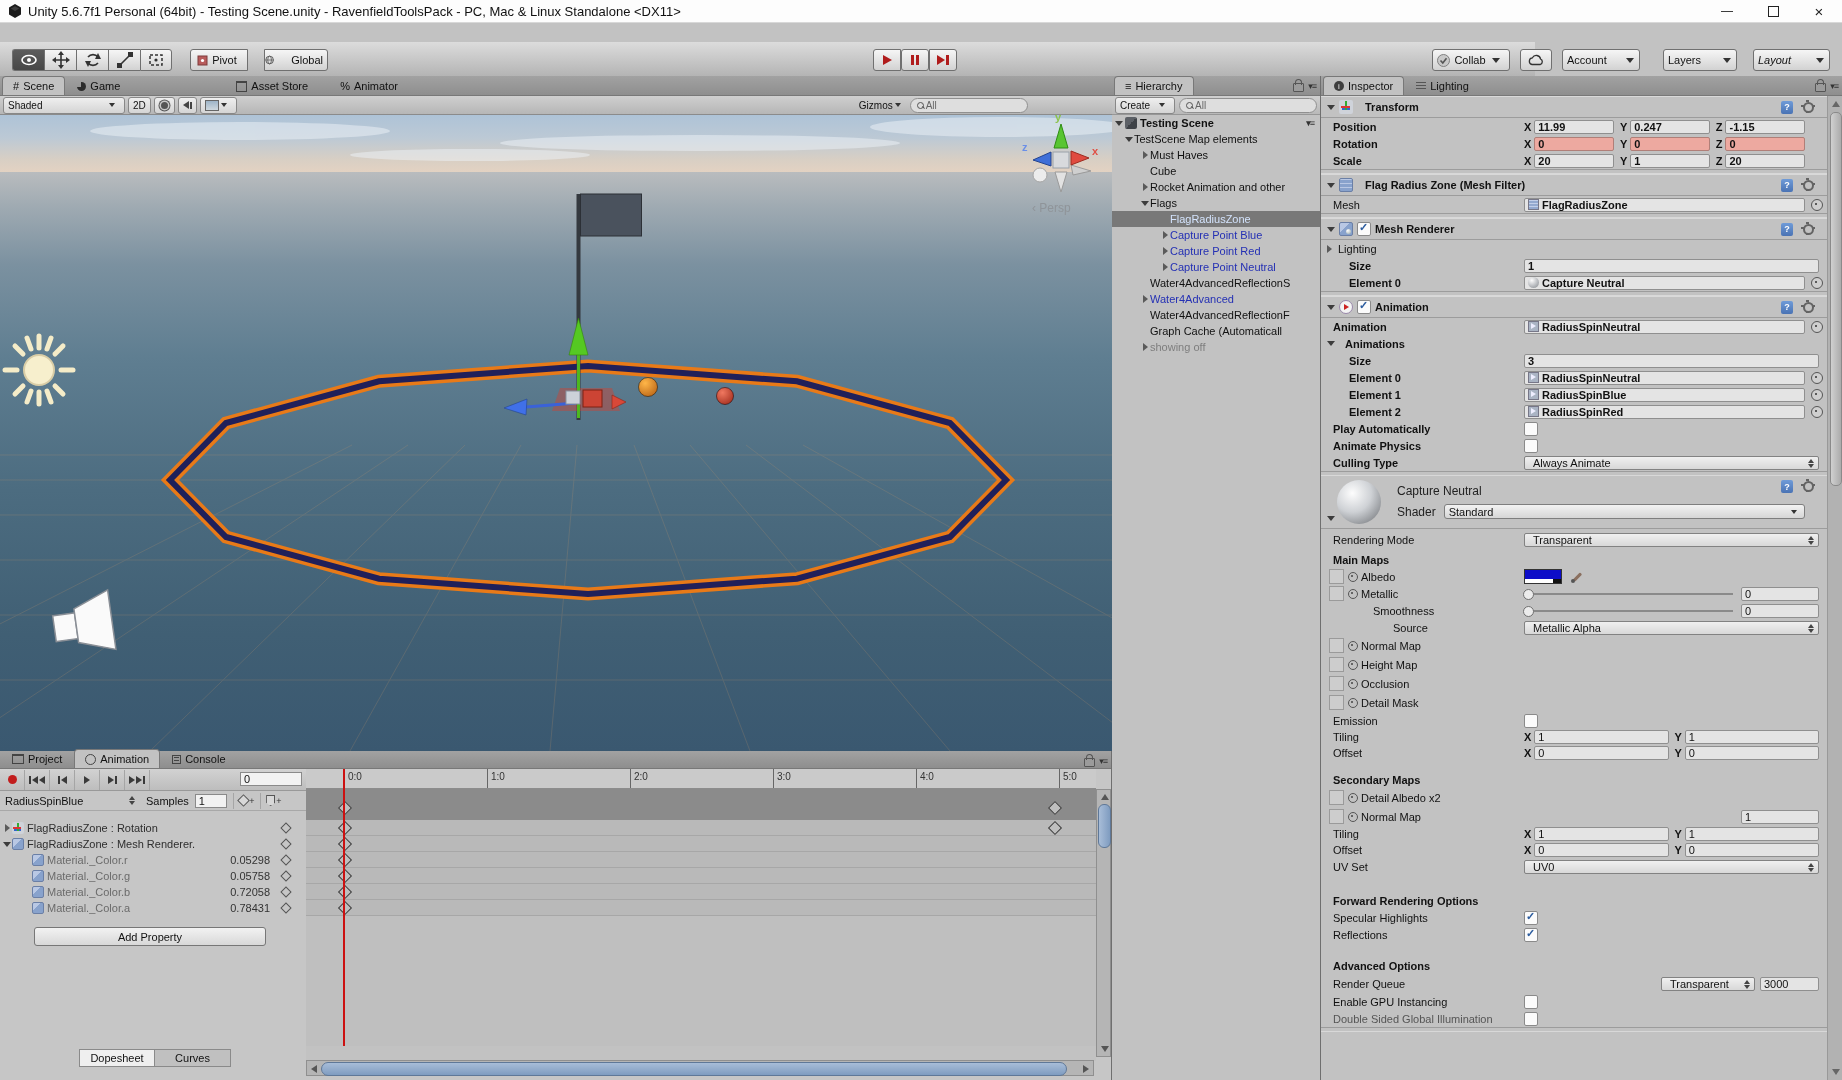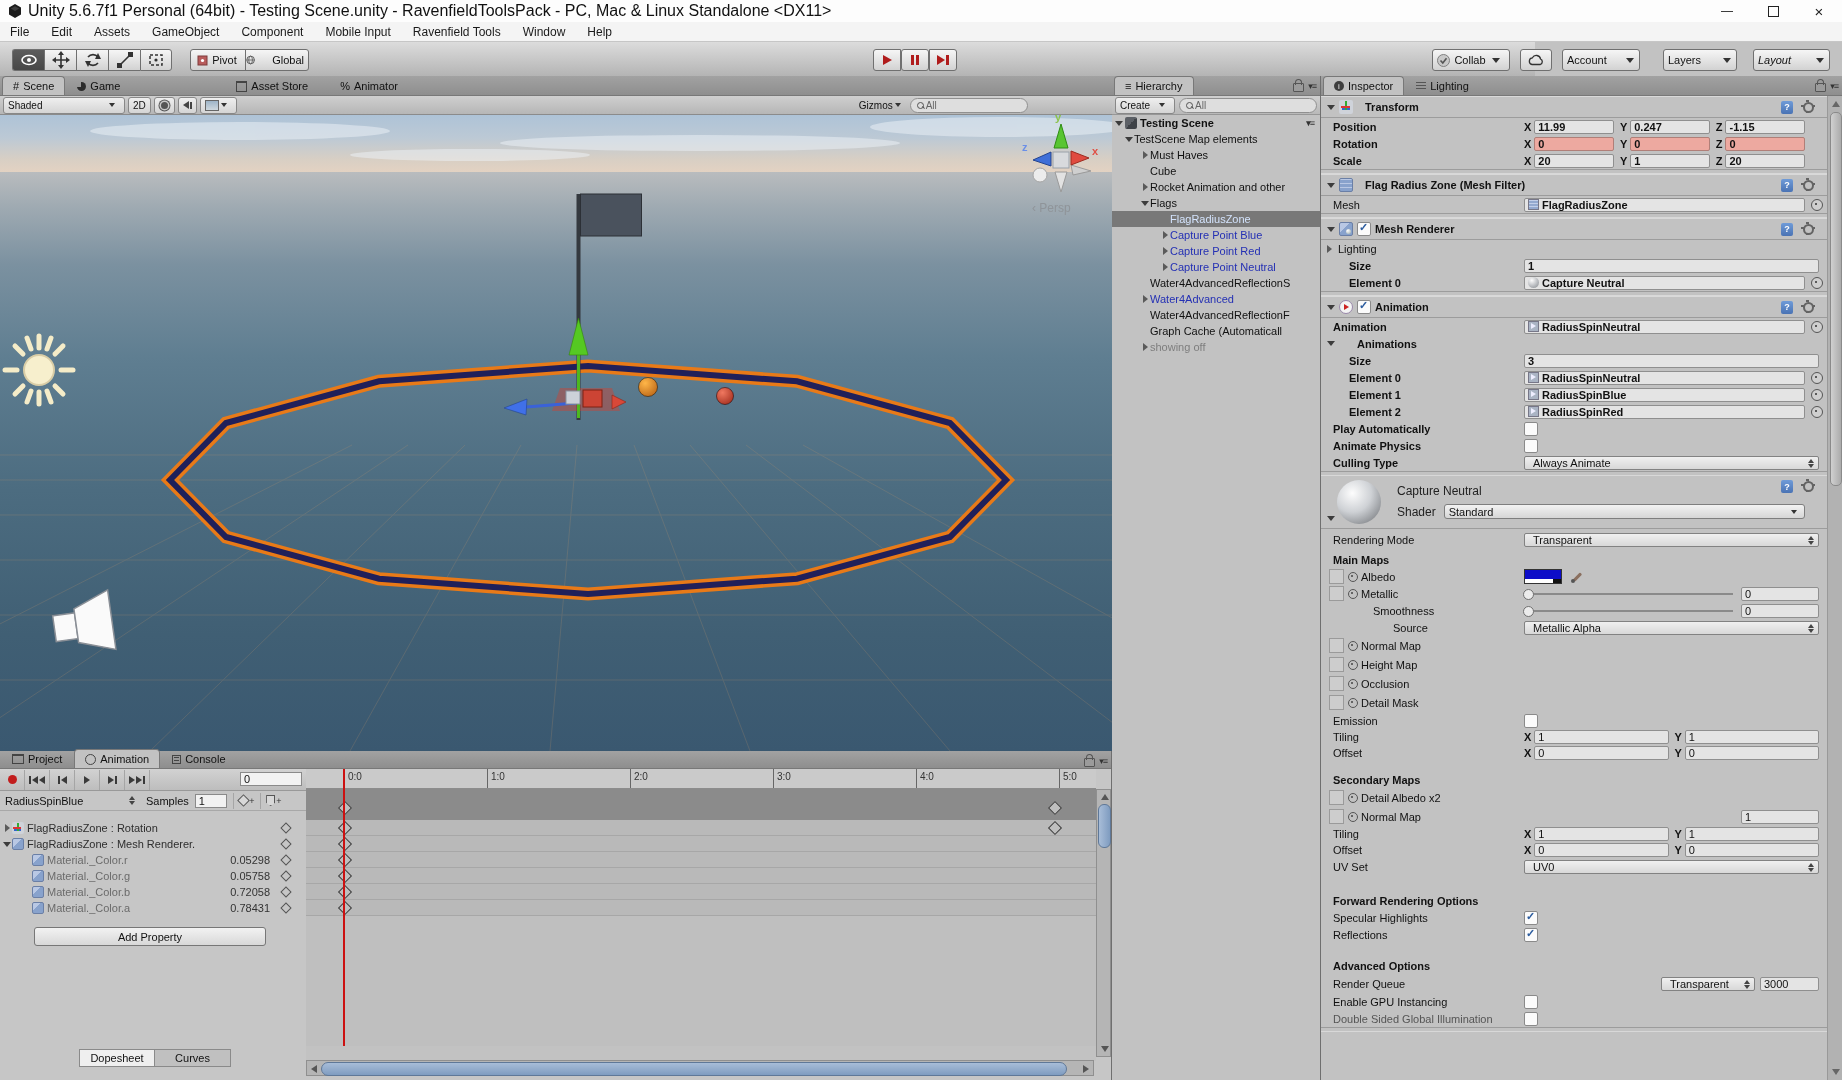--- a/index.html
+++ b/index.html
@@ -2,21 +2,21 @@
 <html><head>
 <meta charset="utf-8">
 <style>
   html,body{margin:0;padding:0;background:#555;}
   #app{position:relative;width:1842px;height:1080px;overflow:hidden;background:#c2c2c2;
        font-family:"Liberation Sans",sans-serif;font-size:11px;color:#111;cursor:default;
        -webkit-font-smoothing:antialiased;}
 
   
   #titlebar{position:absolute;left:0;top:0;width:1842px;height:22px;background:#fdfdfd;border-bottom:1px solid #d8d8d8;display:flex;align-items:center;}
-  #titlebar .title{font-size:16px;color:#111;margin-left:6px;}
+  #titlebar .title{font-size:13px;color:#111;margin-left:6px;}
   .winbtns{position:absolute;right:0;top:0;height:22px;display:flex;}
   .winbtn{width:46px;height:22px;display:flex;align-items:center;justify-content:center;font-size:12px;color:#222;}
   .winbtn .maxbox{width:9px;height:9px;border:1px solid #222;}
   #unity-logo{margin-left:8px;}
   #menubar{position:absolute;left:0;top:22px;width:1842px;height:20px;background:#f4f4f4;border-bottom:1px solid #c6c6c6;display:flex;align-items:center;padding-left:10px;box-sizing:border-box;}
   .menu-item{padding:0 14px 0 0;margin-right:8px;font-size:12px;color:#1a1a1a;}
 
   
   #toolbar{position:absolute;left:0;top:42px;width:1535px;height:34px;background:linear-gradient(#dcdcdc,#b4b4b4);border-bottom:1px solid #8a8a8a;}
   .toolbtn{position:absolute;top:7px;height:22px;background:linear-gradient(#f6f6f6,#d2d2d2);border:1px solid #707070;border-radius:3px;display:flex;align-items:center;justify-content:center;box-sizing:border-box;}
@@ -215,32 +215,20 @@
     <span class="title">Unity 5.6.7f1 Personal (64bit) - Testing Scene.unity - RavenfieldToolsPack - PC, Mac &amp; Linux Standalone &lt;DX11&gt;</span>
     <div class="winbtns">
       <span class="winbtn">—</span>
       <span class="winbtn">
           <span class="maxbox"></span>
         </span>
       <span class="winbtn" style="font-size:15px;">×</span>
     </div>
   </div>
 
-  <div id="menubar">
-
-  <span class="menu-item">File</span>
-      <span class="menu-item">Edit</span>
-      <span class="menu-item">Assets</span>
-      <span class="menu-item">GameObject</span>
-      <span class="menu-item">Component</span>
-      <span class="menu-item">Mobile Input</span>
-      <span class="menu-item">Ravenfield Tools</span>
-      <span class="menu-item">Window</span>
-      <span class="menu-item">Help</span>
-    </div>
 
   <div id="toolbar">
     <div class="tool-group">
       <div class="toolbtn dark" style="left:12px;width:32px;border-radius:3px 0 0 3px;">
         <svg width="18" height="18" viewBox="0 0 18 18">
             <ellipse cx="9" cy="9" rx="7" ry="4.5" fill="none" stroke="#fff" stroke-width="1.6"></ellipse>
             <circle cx="9" cy="9" r="2" fill="#fff"></circle>
           </svg>
       </div>
       <div class="toolbtn" style="left:44px;width:32px;">
@@ -274,21 +262,21 @@
           </svg>
       </div>
     </div>
     <div class="toolbtn" style="left:190px;width:58px;border-radius:3px 0 0 3px;">
       <svg width="11" height="11" viewBox="0 0 11 11">
           <rect x="1" y="1" width="9" height="9" fill="#b85c5c" stroke="#7e3a3a"></rect>
           <circle cx="5.5" cy="5.5" r="1.6" fill="#fff"></circle>
         </svg>
       <span class="lbl">Pivot</span>
     </div>
-    <div class="toolbtn" style="left:245px;width:64px;border-radius:0 3px 3px 0;gap:13px;">
+    <div class="toolbtn" style="left:264px;width:64px;border-radius:0 3px 3px 0;gap:13px;">
       <svg width="12" height="12" viewBox="0 0 12 12">
           <circle cx="6" cy="6" r="5" fill="none" stroke="#555" stroke-width="1.2"></circle>
           <ellipse cx="6" cy="6" rx="2.4" ry="5" fill="none" stroke="#555" stroke-width="1"></ellipse>
           <path d="M1 6 H11" stroke="#555" stroke-width="1"></path>
         </svg>
       <span class="lbl">Global</span>
     </div>
 
     <div class="toolbtn" style="left:873px;width:28px;border-radius:3px 0 0 3px;">
       <svg class="playglyph" width="12" height="12" viewBox="0 0 12 12">
@@ -745,21 +733,21 @@
         <span class="ctrl">
             <span class="field">
               <span class="obj-ico clip"></span>
               <span class="b">RadiusSpinNeutral</span>
             </span>
           </span>
         <span class="target"></span>
       </div>
       <div class="irow">
         <span class="tri open" style="margin-left:6px;"></span>
-        <span style="margin-left:22px;font-weight:bold;">Animations</span>
+        <span style="margin-left:10px;font-weight:bold;">Animations</span>
       </div>
       <div class="irow">
         <span class="ilabel b" style="left:28px;">Size</span>
         <span class="ctrl" style="right:8px;">
             <span class="field">
               <span class="b">3</span>
             </span>
           </span>
       </div>
       <div>

